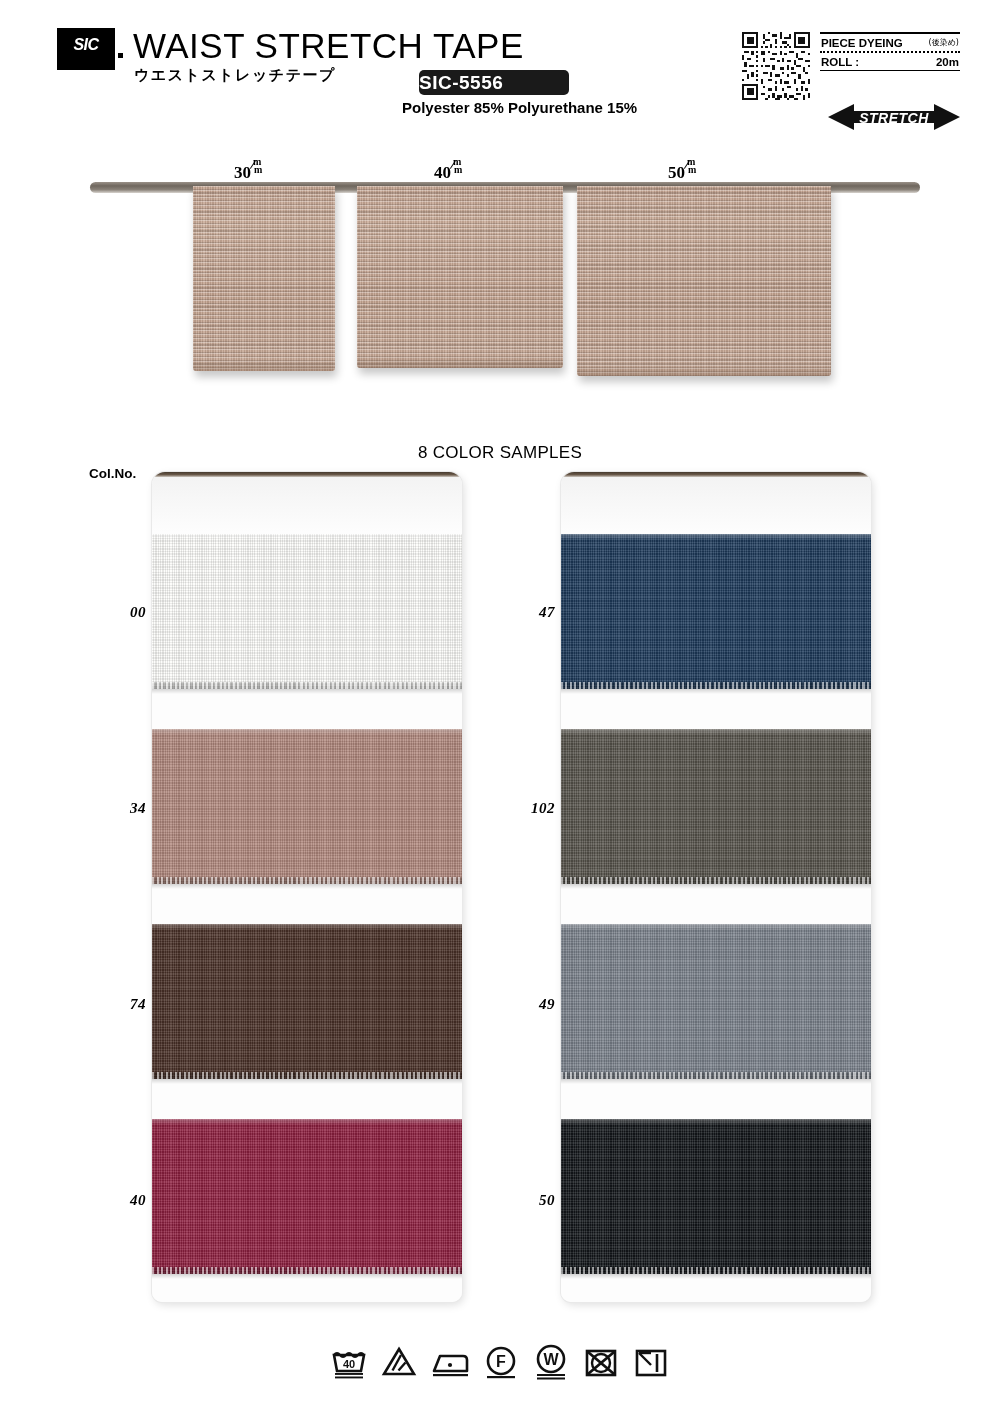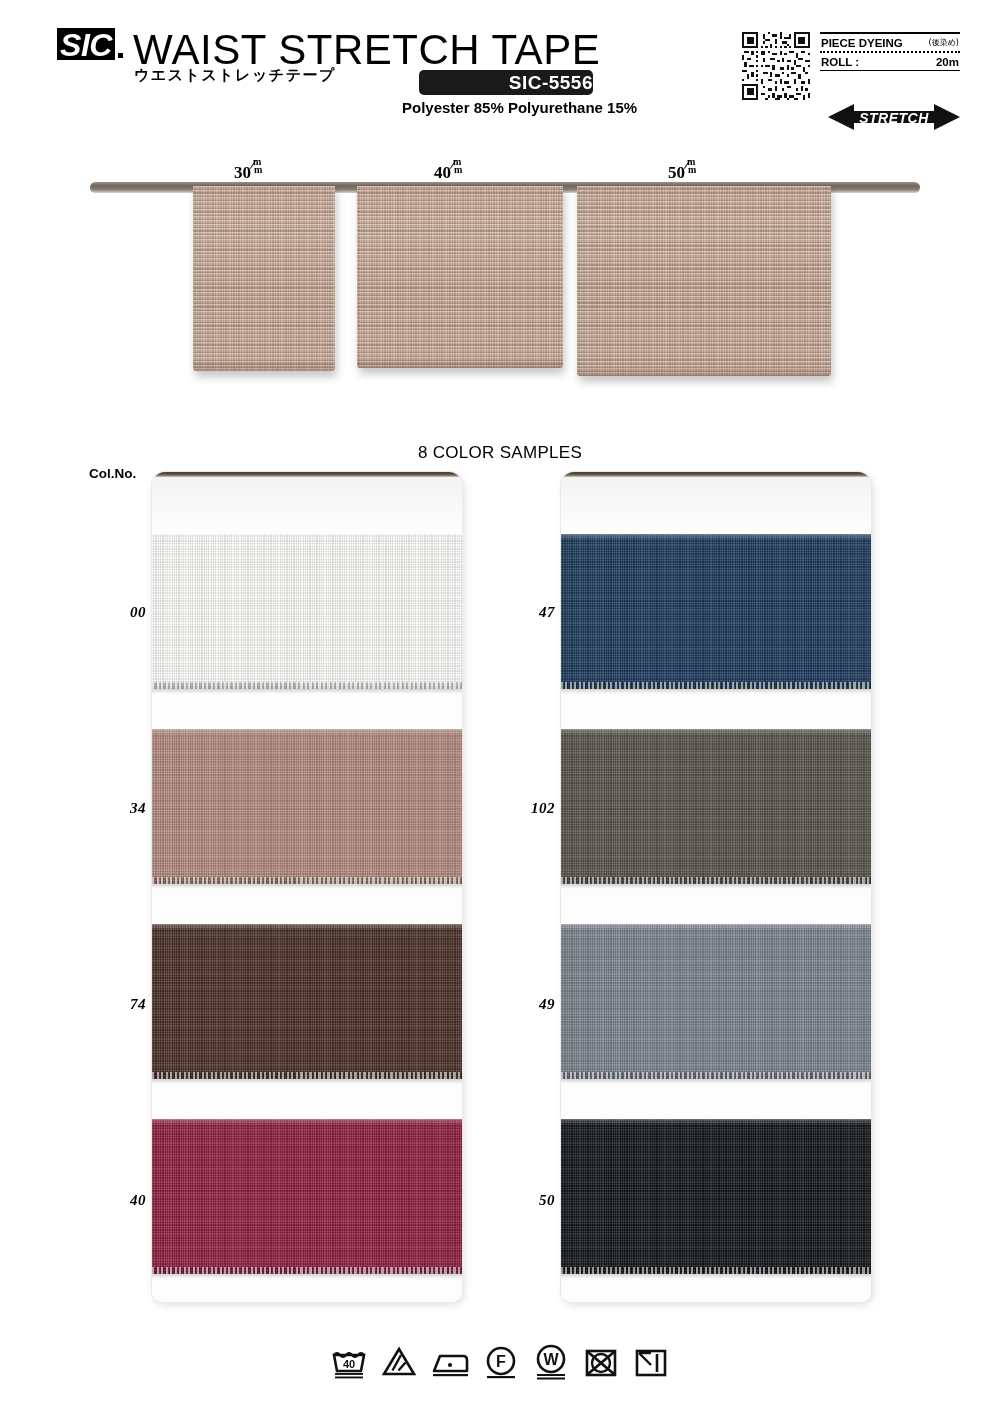--- a/index.html
+++ b/index.html
@@ -18,69 +18,69 @@
   .header {
     position: absolute;
     left: 0; top: 0;
     width: 1000px;
     height: 140px;
   }
 
   .sic-logo {
     position: absolute;
     left: 57px; top: 28px;
-    width: 58px; height: 32px;
+    width: 58px; height: 42px;
     background: #000;
     color: #fff;
     font-family: "Liberation Sans", sans-serif;
     font-weight: bold;
-    font-size: 32px;
+    font-size: 16px;
     line-height: 34px;
     text-align: center;
     letter-spacing: -0.5px;
     font-style: italic;
   }
   .sic-dot {
     position: absolute;
     left: 118px; top: 53px;
     width: 5px; height: 5px;
     background: #000;
   }
 
   .title-en {
     position: absolute;
     left: 133px; top: 26px;
-    font-size: 42px;
+    font-size: 35px;
     font-weight: 400;
     letter-spacing: 0.5px;
     font-family: "Liberation Sans", sans-serif;
     white-space: nowrap;
   }
 
   .title-jp {
     position: absolute;
     left: 134px; top: 66px;
     font-size: 15px;
     letter-spacing: 1.5px;
     font-family: Liberation Mono, monospace;
     font-weight: bold;
     white-space: nowrap;
   }
 
   .code-badge {
     position: absolute;
     left: 419px; top: 70px;
-    width: 174px; height: 25px;
+    width: 150px; height: 25px;
     background: #1a1a1a;
     border-radius: 5px;
     color: #fff;
     font-size: 19px;
     font-weight: bold;
     line-height: 25px;
-    text-align: right;
+    text-align: left;
     letter-spacing: 0.5px;
   }
 
   .composition {
     position: absolute;
     left: 402px; top: 99px;
     width: 185px;
     text-align: center;
     font-size: 15px;
     font-weight: bold;

